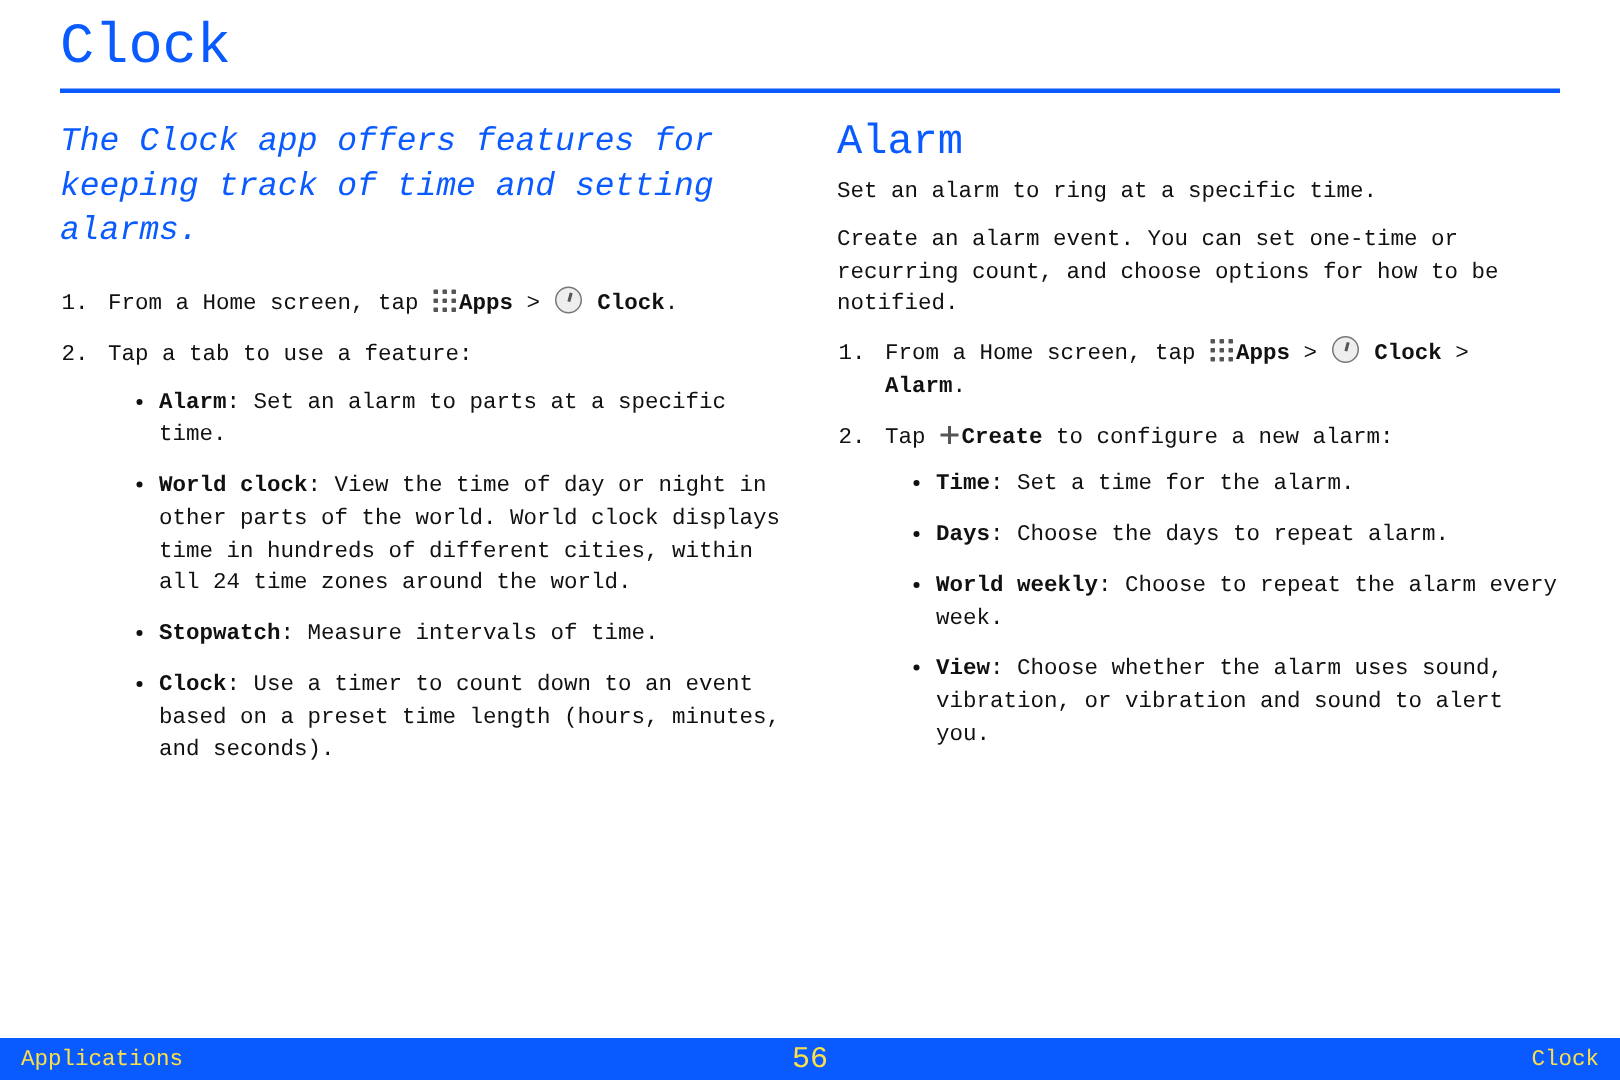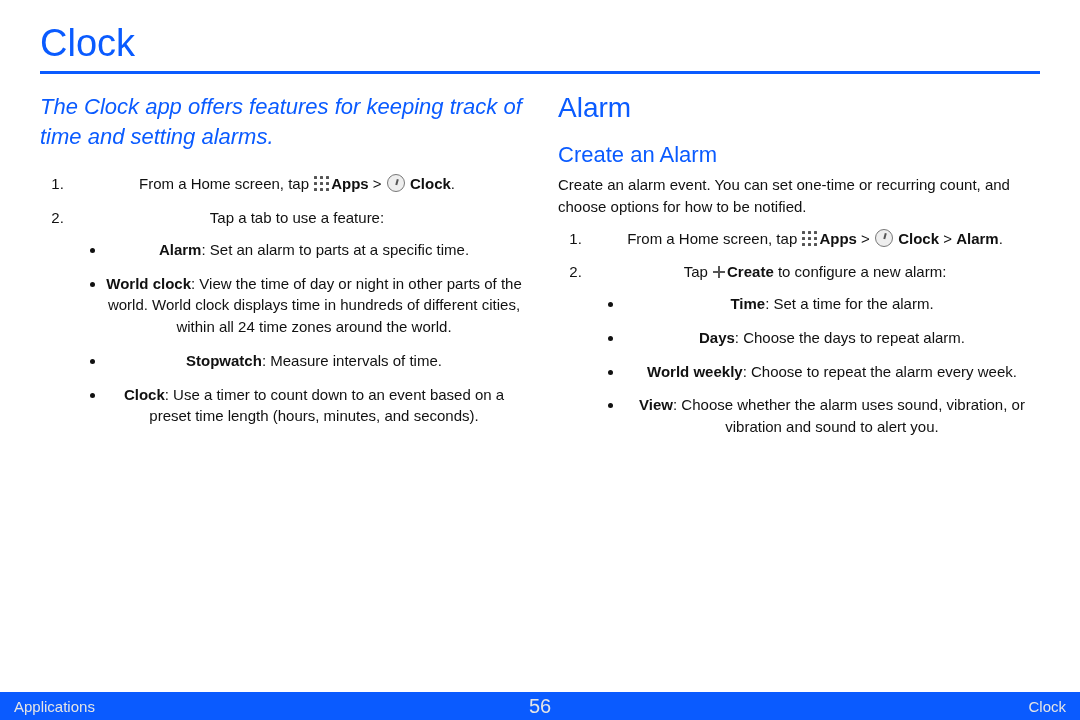--- a/index.html
+++ b/index.html
@@ -1,41 +1,41 @@
 <!DOCTYPE html>
 <html><head>
 <meta charset="utf-8">
 <style>
   * { box-sizing: border-box; margin: 0; padding: 0; }
   html, body { width: 1080px; height: 720px; font-family: Arial, Helvetica, sans-serif; background: #fff; }
-  .page { position: relative; width: 1080px; height: 720px; padding: 12px 40px; }
+  .page { position: relative; width: 1080px; height: 720px; padding: 0 40px; font-family: Liberation Mono, monospace; }
   h1.title { color: #0a5bff; font-weight: 400; font-size: 38px; padding-top: 10px; padding-bottom: 6px; }
   .rule { border: none; border-top: 3px solid #0a5bff; margin-bottom: 18px; }
   .cols { display: flex; gap: 36px; }
   .col { flex: 1 1 0; min-width: 0; }
   .intro { color: #0a5bff; font-style: italic; font-size: 22px; line-height: 1.35; margin-bottom: 22px; font-weight: 400; }
   h2.sect { color: #0a5bff; font-weight: 400; font-size: 28px; margin-bottom: 6px; }
   h3.subsect { color: #0a5bff; font-weight: 400; font-size: 22px; margin-top: 18px; margin-bottom: 6px; }
   p.body, li { font-size: 15px; line-height: 1.45; color: #111; }
   p.body { margin-bottom: 10px; }
-  ol.steps { list-style: decimal; padding-left: 28px; text-align: center; }
+  ol.steps { list-style: decimal; padding-left: 28px; }
   ol.steps > li { margin-bottom: 12px; padding-left: 4px; }
   ul.bullets { list-style: disc; padding-left: 34px; margin-top: 10px; }
   ul.bullets > li { margin-bottom: 12px; }
   b, strong { font-weight: 700; }
   .icon { display: inline-block; vertical-align: -3px; margin: 0 1px; }
   .apps-icon { width: 16px; height: 16px; position: relative; }
   .apps-icon span { position: absolute; width: 3px; height: 3px; background: #555; border-radius: 0.5px; }
   .clock-icon { width: 18px; height: 18px; border: 1.5px solid #777; border-radius: 50%; position: relative; background: #eee; }
   .clock-icon::before { content: ""; position: absolute; left: 50%; top: 20%; width: 1.5px; height: 6px; background: #555; transform-origin: bottom center; transform: translateX(-50%) rotate(15deg); }
   .plus-icon { display:inline-block; width:14px; height:14px; position:relative; vertical-align:-2px; margin-right:1px; }
   .plus-icon::before, .plus-icon::after { content:""; position:absolute; background:#555; }
   .plus-icon::before { left:6px; top:1px; width:2px; height:12px; }
   .plus-icon::after  { top:6px; left:1px; height:2px; width:12px; }
-  .footer { position: absolute; left:0; right:0; bottom:0; height:28px; background:#0a5bff; color:#e5e5e5; display:flex; align-items:center; justify-content:space-between; padding:0 14px; font-size:15px; }
+  .footer { position: absolute; left:0; right:0; bottom:0; height:28px; background:#0a5bff; color:#fde047; display:flex; align-items:center; justify-content:space-between; padding:0 14px; font-size:15px; }
   .footer .center { position:absolute; left:50%; transform:translateX(-50%); font-size:20px; }
 </style>
 </head>
 <body>
 
 <div class="page">
   <h1 class="title">Clock</h1>
   <hr class="rule">
 
   <div class="cols">
@@ -56,22 +56,22 @@
             <li><b>World clock</b><span>: View the time of day or night in other parts of the world. World clock displays time in hundreds of different cities, within all 24 time zones around the world.</span></li>
             <li><b>Stopwatch</b><span>: Measure intervals of time.</span></li>
             <li><b>Clock</b><span>: Use a timer to count down to an event based on a preset time length (hours, minutes, and seconds).</span></li>
           </ul>
         </li>
       </ol>
     </div>
 
     <div class="col">
       <h2 class="sect">Alarm</h2>
+      <p class="body">Set an alarm to ring at a specific time.</p>
 
-      <h3 class="subsect">Create an Alarm</h3>
       <p class="body">Create an alarm event. You can set one-time or recurring count, and choose options for how to be notified.</p>
 
       <ol class="steps">
         <li>
           <span>From a Home screen, tap </span><span class="icon apps-icon"><span style="left:0;top:0"></span><span style="left:6px;top:0"></span><span style="left:12px;top:0"></span><span style="left:0;top:6px"></span><span style="left:6px;top:6px"></span><span style="left:12px;top:6px"></span><span style="left:0;top:12px"></span><span style="left:6px;top:12px"></span><span style="left:12px;top:12px"></span></span><b>Apps</b><span> &gt; </span>
           <span class="icon clock-icon"></span>
           <b>Clock</b><span> &gt; </span><b>Alarm</b><span>.</span>
         </li>
         <li>
           <span>Tap </span><span class="plus-icon"></span><b>Create</b><span>  to configure a new alarm:</span>

